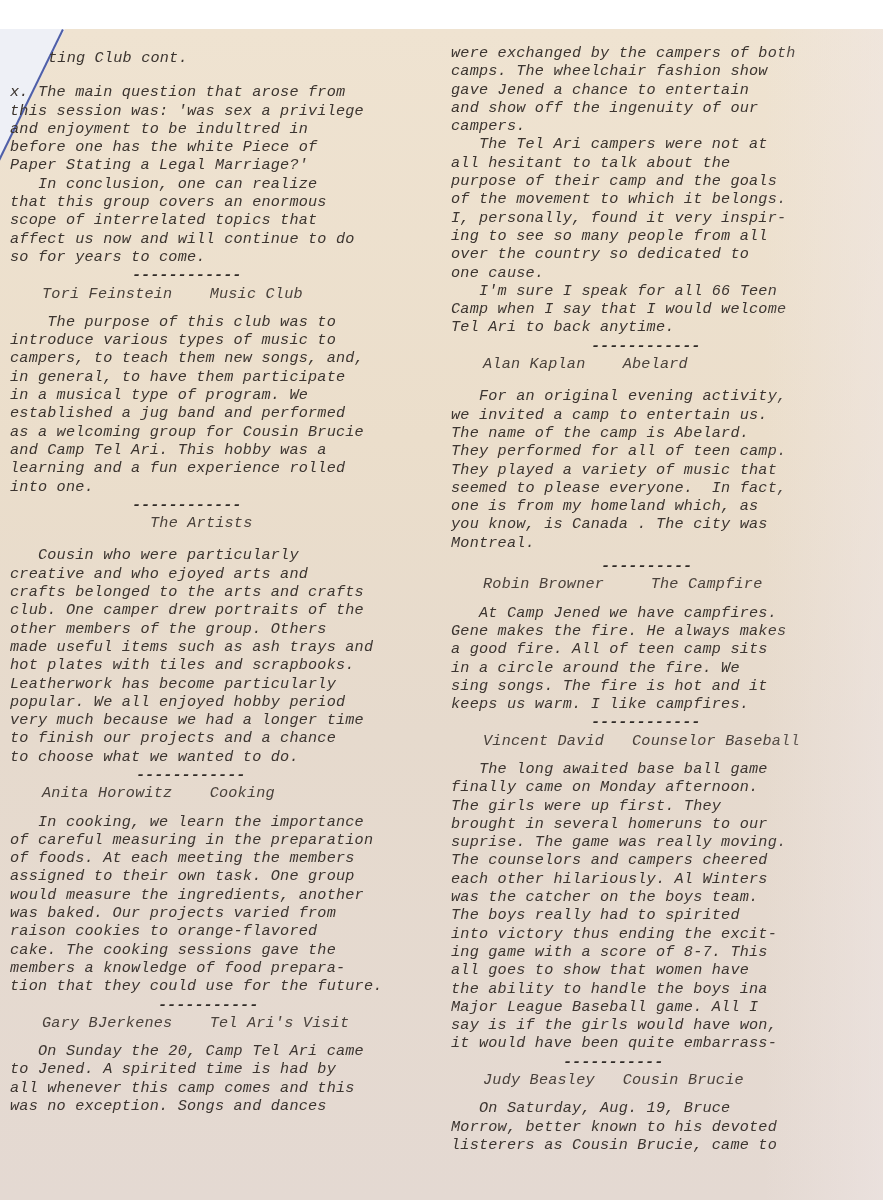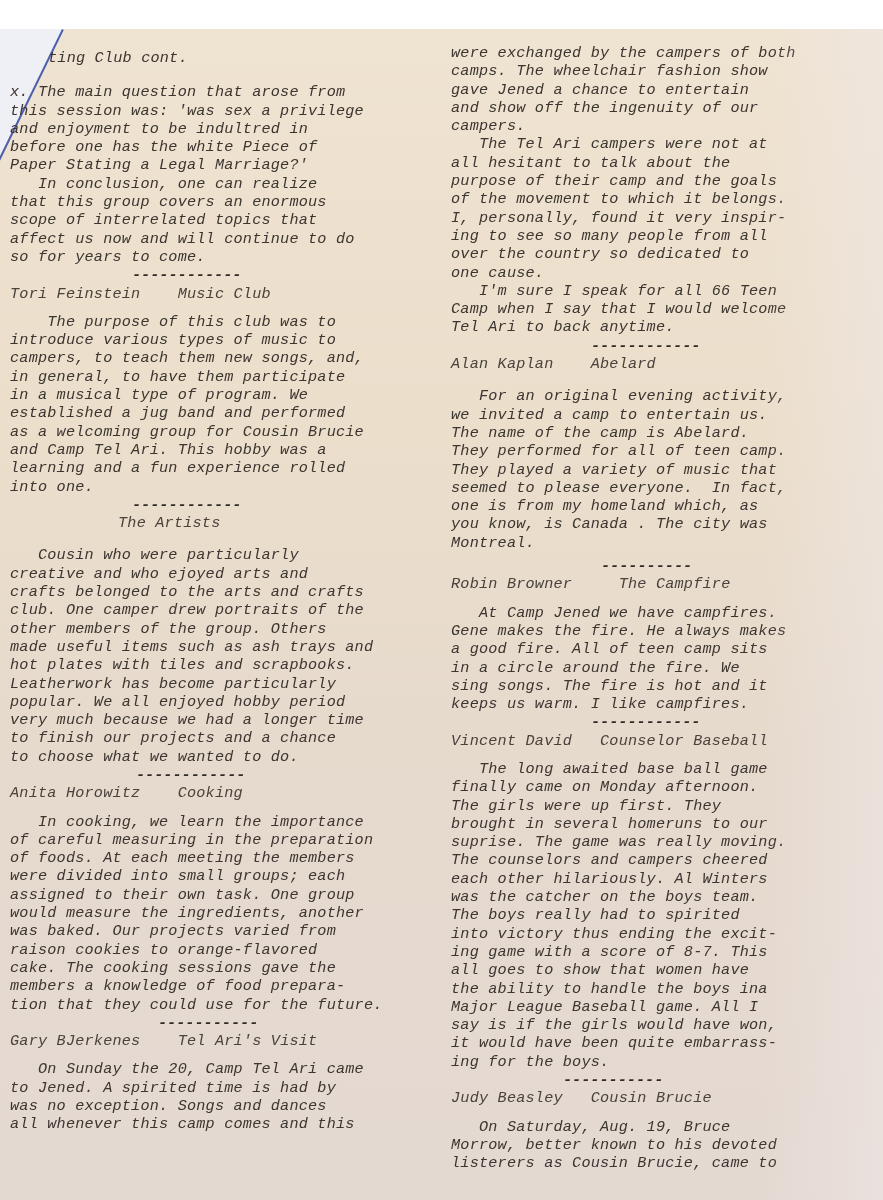--- a/index.html
+++ b/index.html
@@ -29,21 +29,21 @@
       background: #4f5fa8; transform-origin: top left; transform: translate(64px,0) rotate(26deg);
     }
     .col {
       position: absolute; top: 0; color: #3c3530;
       font-size: 15.2px; line-height: 18.3px; letter-spacing: 0.2px;
     }
     .col.left { left: 10px; width: 430px; }
     .col.right { left: 451px; width: 425px; }
     .line { white-space: pre; display: block; }
     .rule { white-space: pre; display: block; color: #2f2a26; font-weight: bold; letter-spacing: 0; }
-    .byline { white-space: pre; display: block; color: #4a423c; }
+    .byline { white-space: pre; display: block; color: #4a423c; margin-left: 32px; }
     .gap { display: block; height: 10px; }
     .gap-sm { display: block; height: 5px; }
   </style>
 </head>
 <body>
 
 <div class="top-margin"></div>
 
 <div class="page">
   <div class="fold"></div>
@@ -100,38 +100,37 @@
       <span class="line">to choose what we wanted to do.</span>
     </div>
 
     <div>
       <span class="rule" style="padding-left:126px">------------</span>
       <span class="byline"><span>Anita Horowitz</span><span>    </span><span>Cooking</span></span>
       <span class="gap"></span>
       <span class="line">   In cooking, we learn the importance</span>
       <span class="line">of careful measuring in the preparation</span>
       <span class="line">of foods. At each meeting the members</span>
-      <span class="line">were divided into small groups; each</span>
       <span class="line">assigned to their own task. One group</span>
       <span class="line">would measure the ingredients, another</span>
       <span class="line">was baked. Our projects varied from</span>
       <span class="line">raison cookies to orange-flavored</span>
       <span class="line">cake. The cooking sessions gave the</span>
       <span class="line">members a knowledge of food prepara-</span>
       <span class="line">tion that they could use for the future.</span>
     </div>
 
     <div>
       <span class="rule" style="padding-left:148px">-----------</span>
       <span class="byline"><span>Gary BJerkenes</span><span>    </span><span>Tel Ari's Visit</span></span>
       <span class="gap"></span>
       <span class="line">   On Sunday the 20, Camp Tel Ari came</span>
       <span class="line">to Jened. A spirited time is had by</span>
+      <span class="line">all whenever this camp comes and this</span>
       <span class="line">was no exception. Songs and dances</span>
-      <span class="line">all whenever this camp comes and this</span>
     </div>
   </div>
 
   <div class="col right">
     <span class="gap" style="height:15px"></span>
     <div>
       <span class="line">were exchanged by the campers of both</span>
       <span class="line">camps. The wheelchair fashion show</span>
       <span class="line">gave Jened a chance to entertain</span>
       <span class="line">and show off the ingenuity of our</span>
@@ -190,21 +189,20 @@
       <span class="line">each other hilariously. Al Winters</span>
       <span class="line">was the catcher on the boys team.</span>
       <span class="line">The boys really had to spirited</span>
       <span class="line">into victory thus ending the excit-</span>
       <span class="line">ing game with a score of 8-7. This</span>
       <span class="line">all goes to show that women have</span>
       <span class="line">the ability to handle the boys ina</span>
       <span class="line">Major League Baseball game. All I</span>
       <span class="line">say is if the girls would have won,</span>
       <span class="line">it would have been quite embarrass-</span>
-      <span class="line">ing for the boys.</span>
     </div>
 
     <div>
       <span class="rule" style="padding-left:112px">-----------</span>
       <span class="byline"><span>Judy Beasley</span><span>   </span><span>Cousin Brucie</span></span>
       <span class="gap"></span>
       <span class="line">   On Saturday, Aug. 19, Bruce</span>
       <span class="line">Morrow, better known to his devoted</span>
       <span class="line">listerers as Cousin Brucie, came to</span>
     </div>

